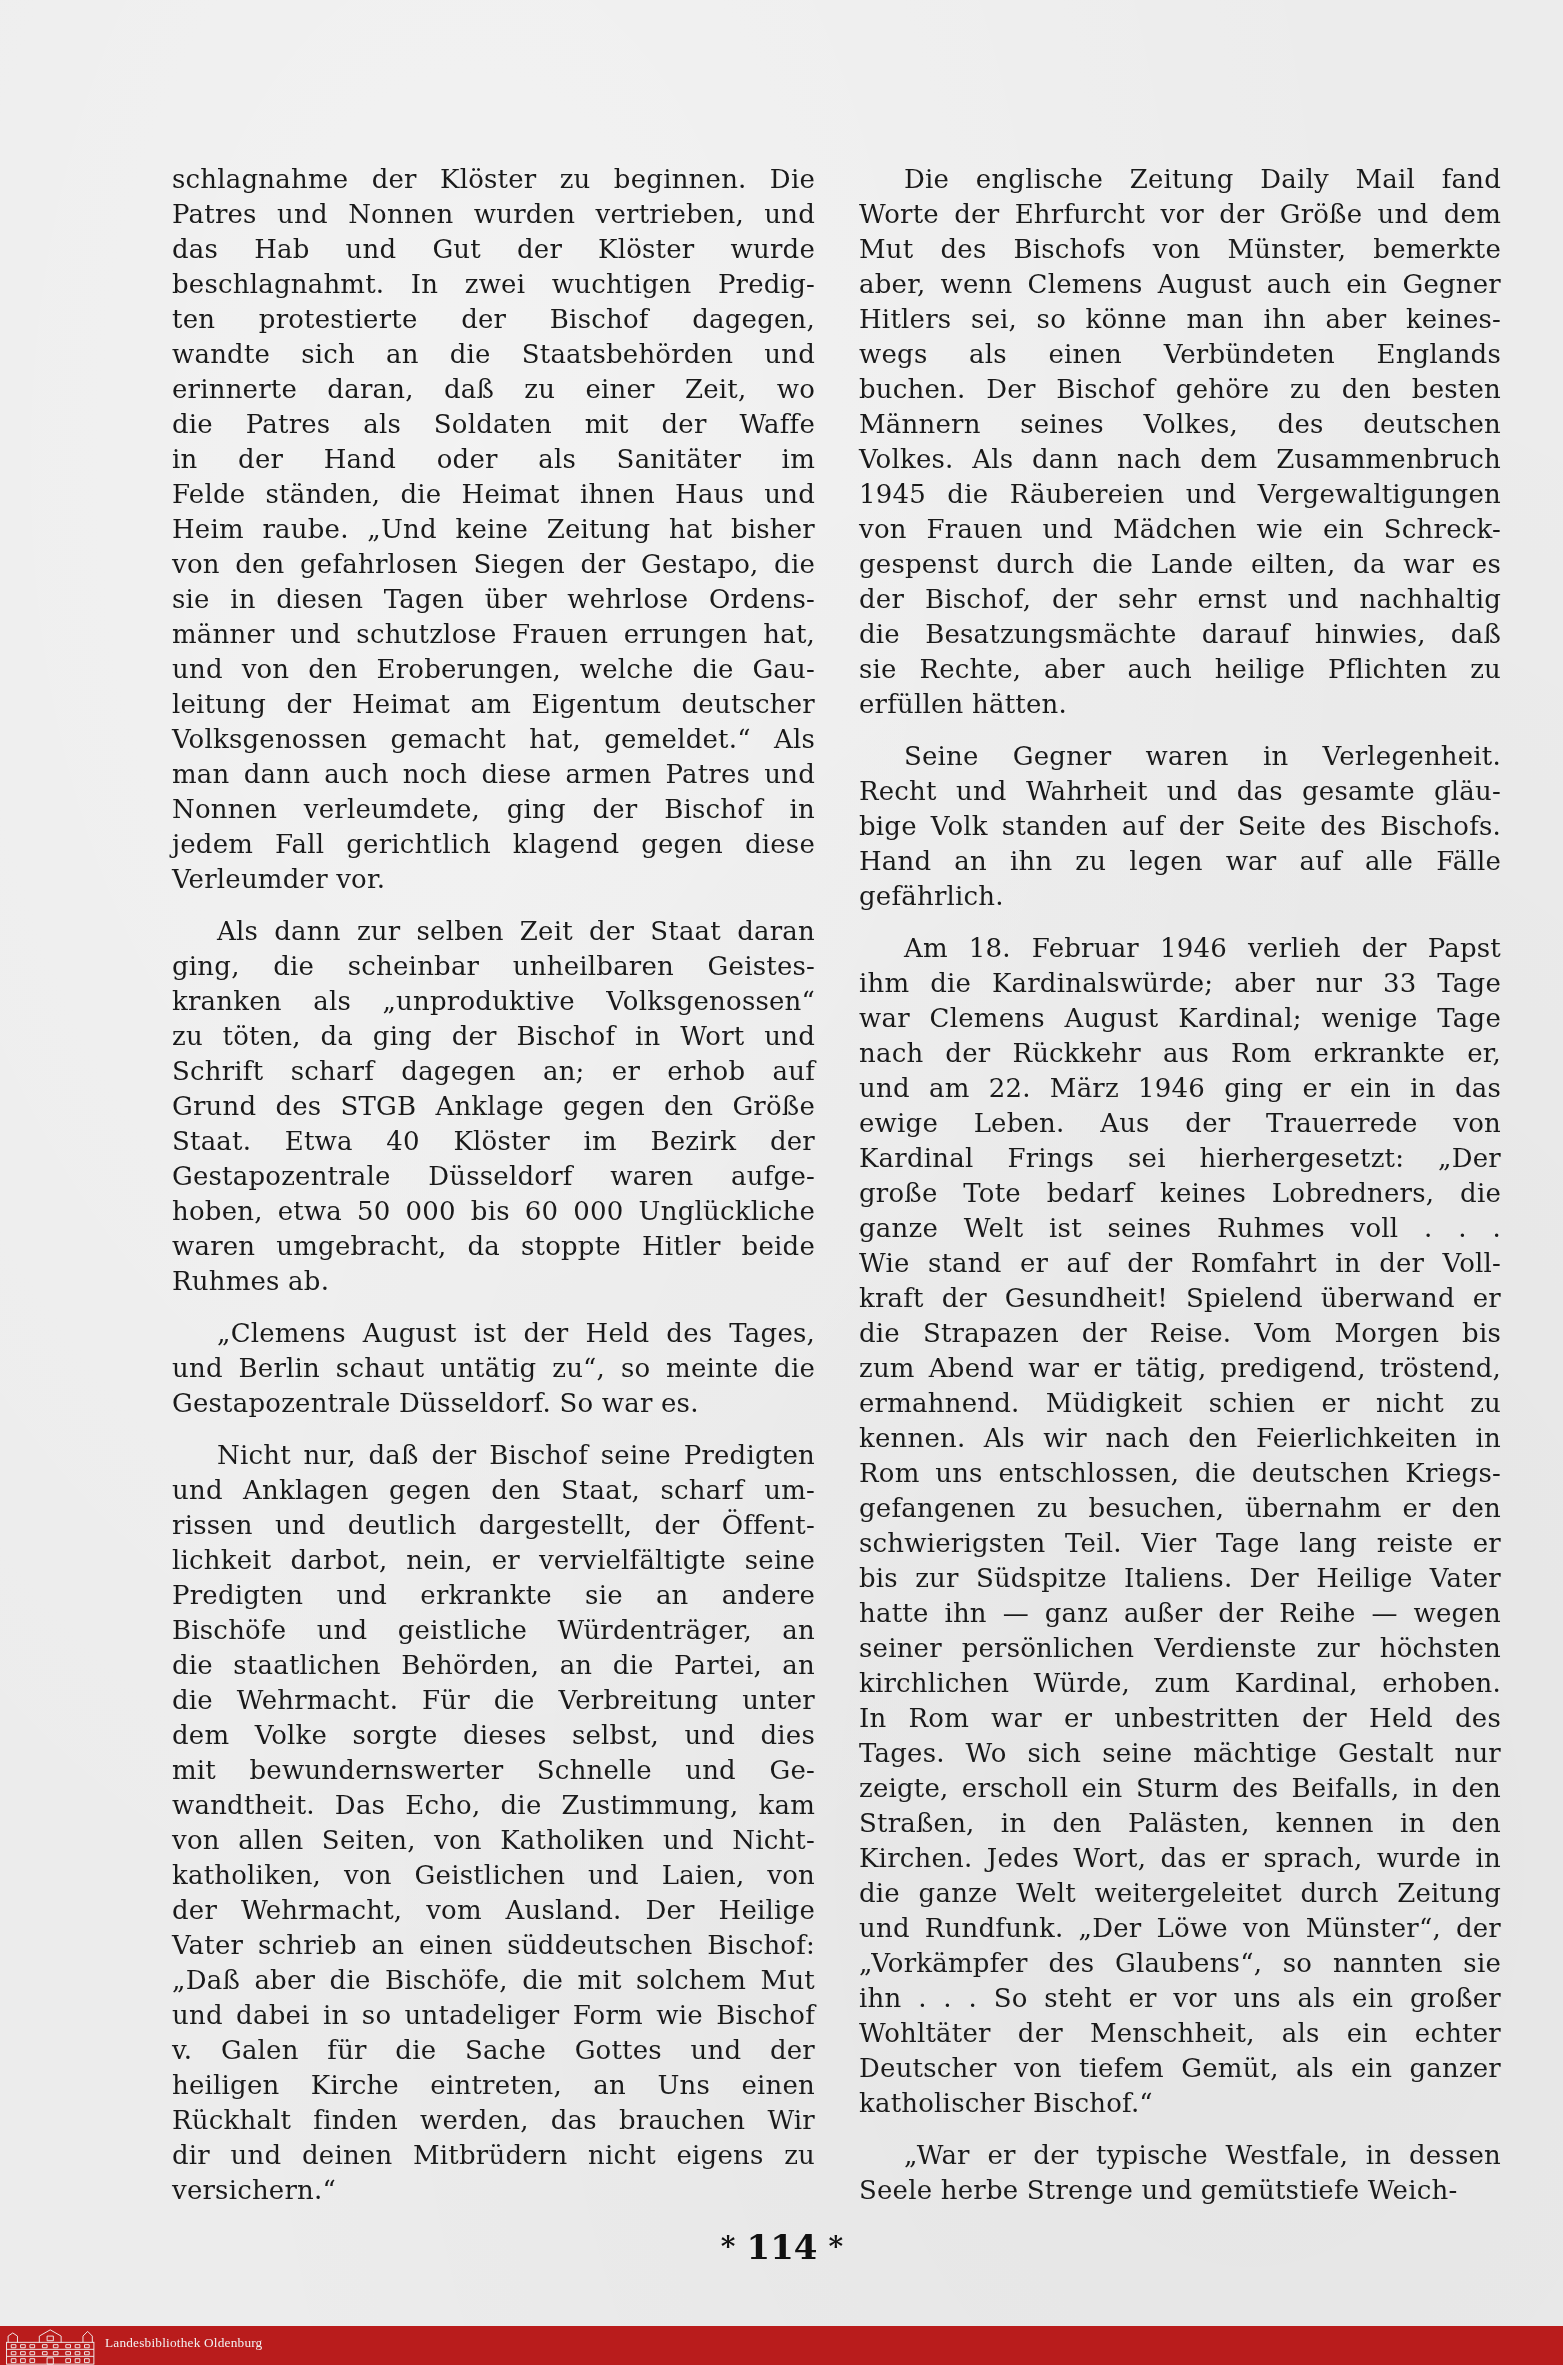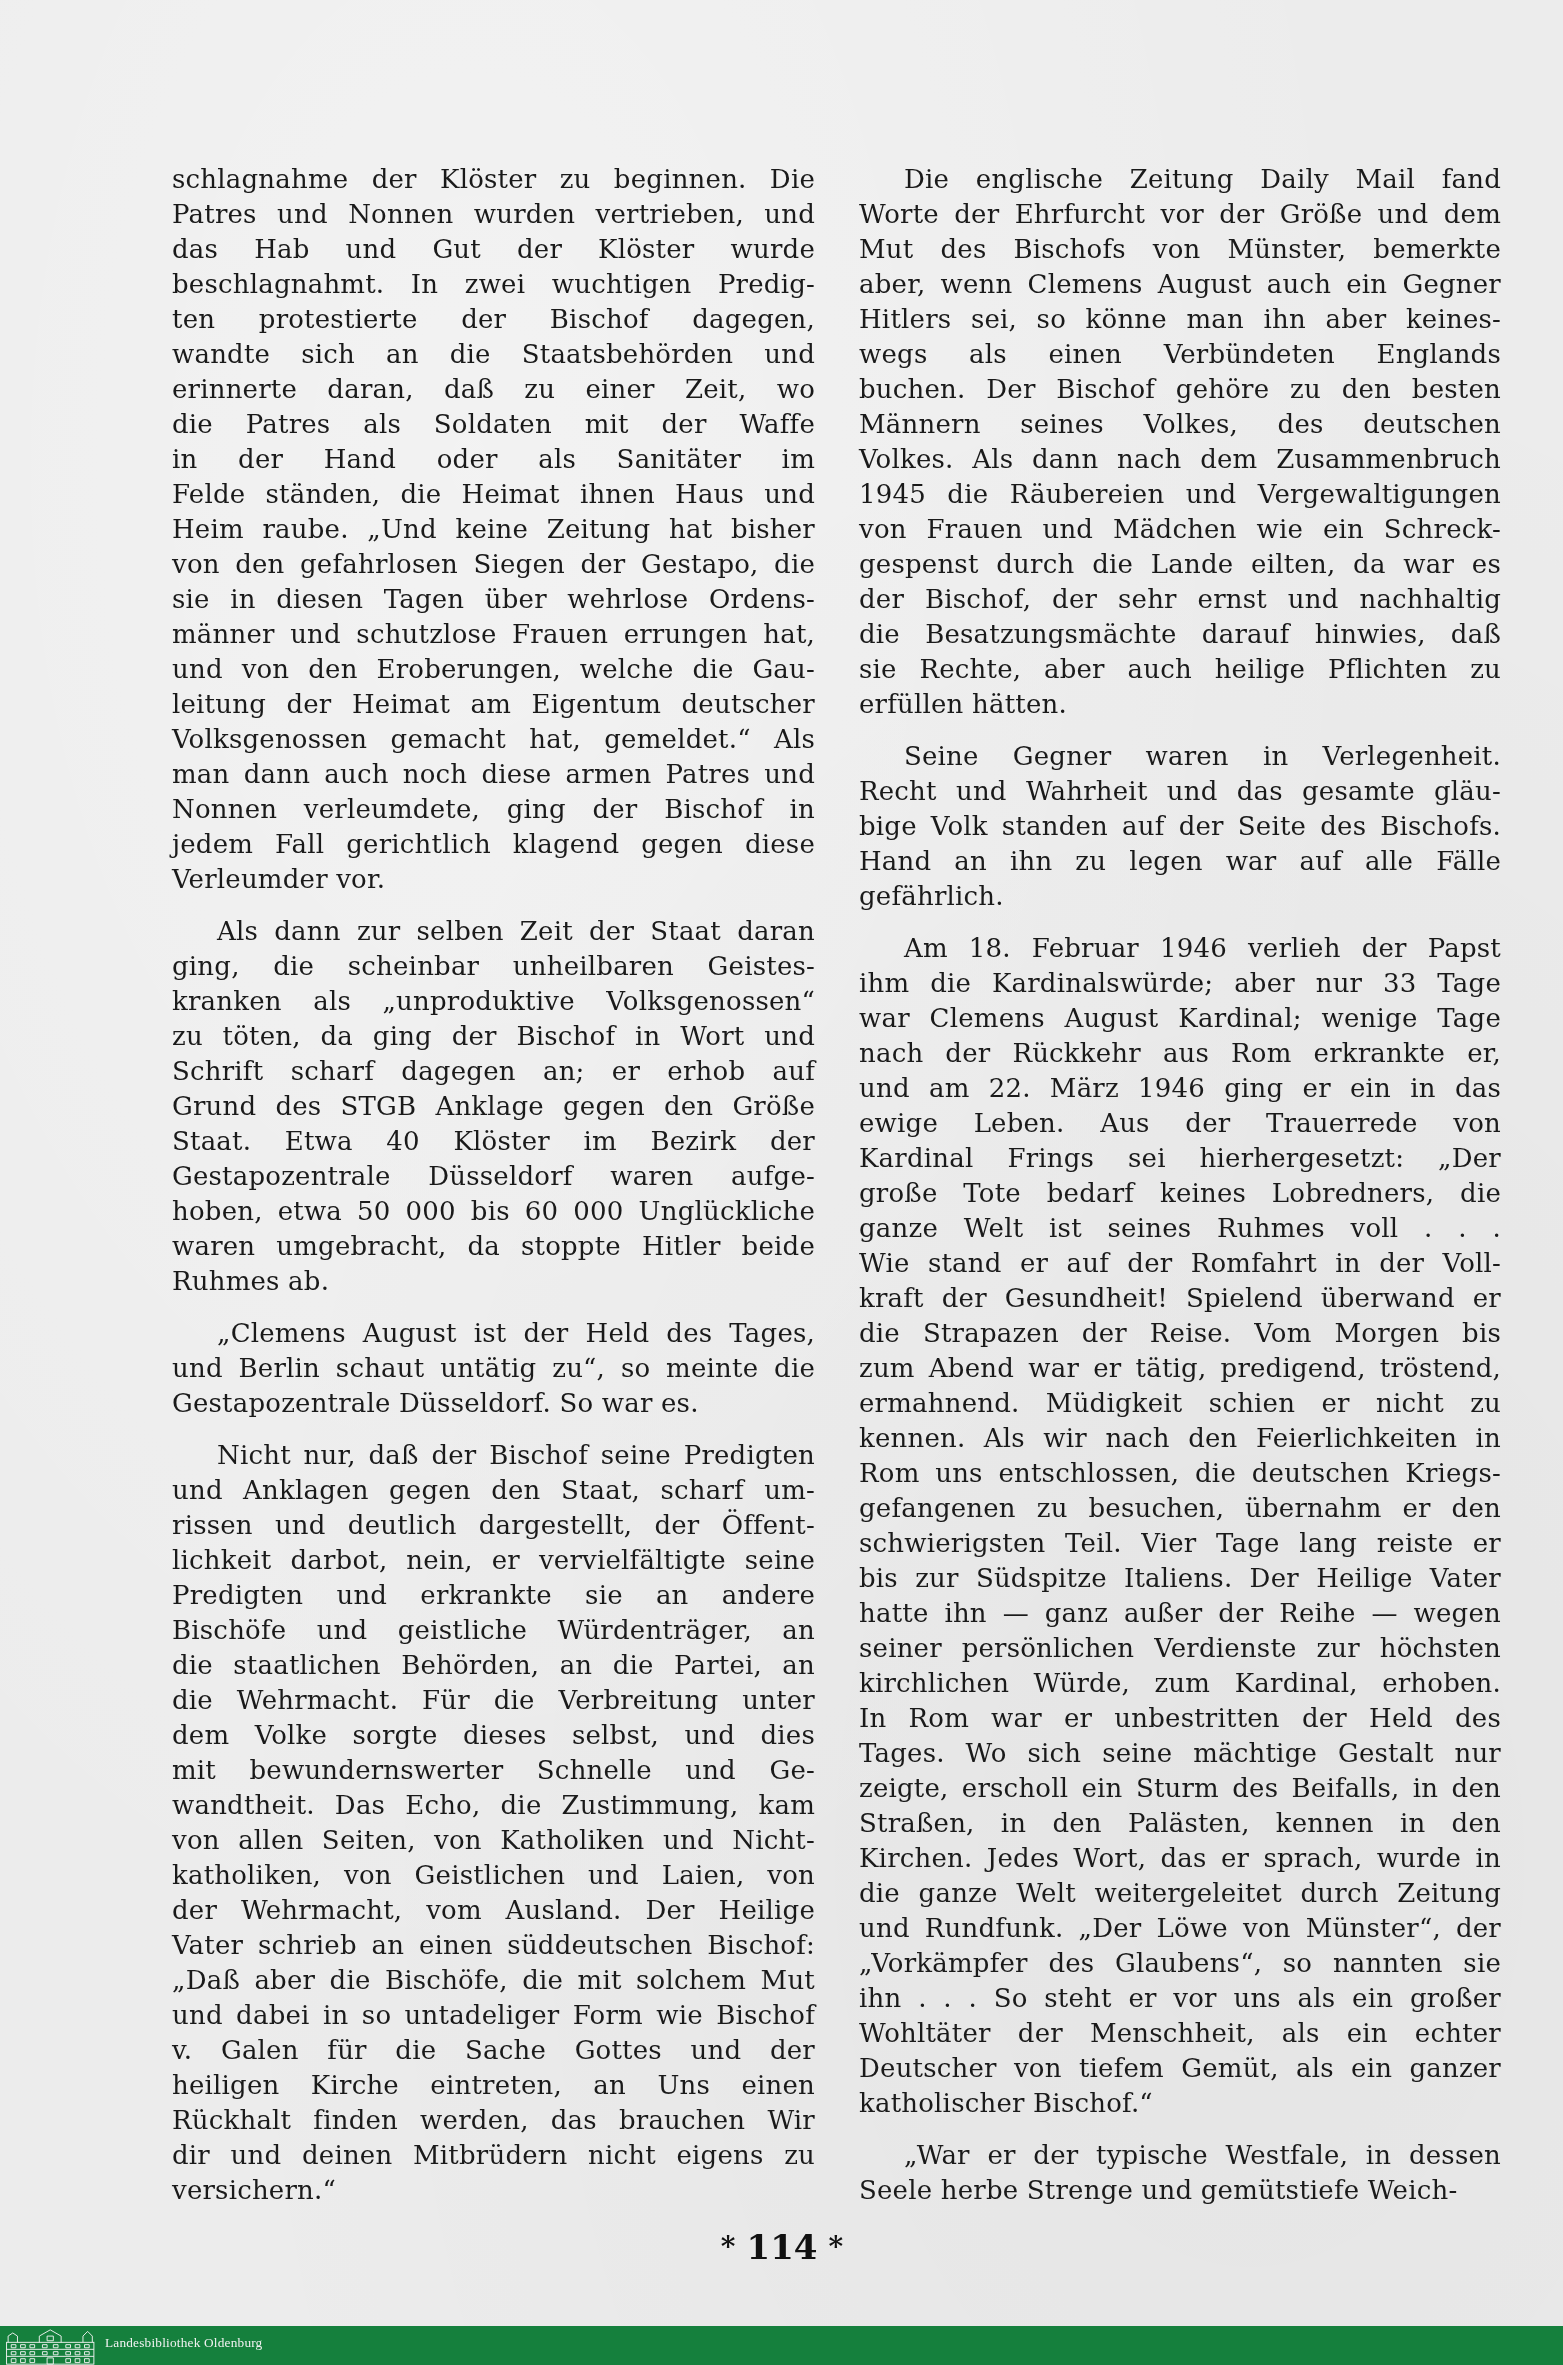--- a/index.html
+++ b/index.html
@@ -70,21 +70,21 @@
       font-size: 28px;
       vertical-align: 3.1px;
       margin: 0 11px;
     }
     .footer-bar {
       position: absolute;
       left: 0;
       top: 2326px;
       width: 1564px;
       height: 39px;
-      background: #15803d;
+      background: #b91c1c;
     }
     .footer-logo {
       position: absolute;
       left: 4.7px;
       top: 1.6px;
       width: 92px;
       height: 38px;
     }
     .footer-text {
       position: absolute;

